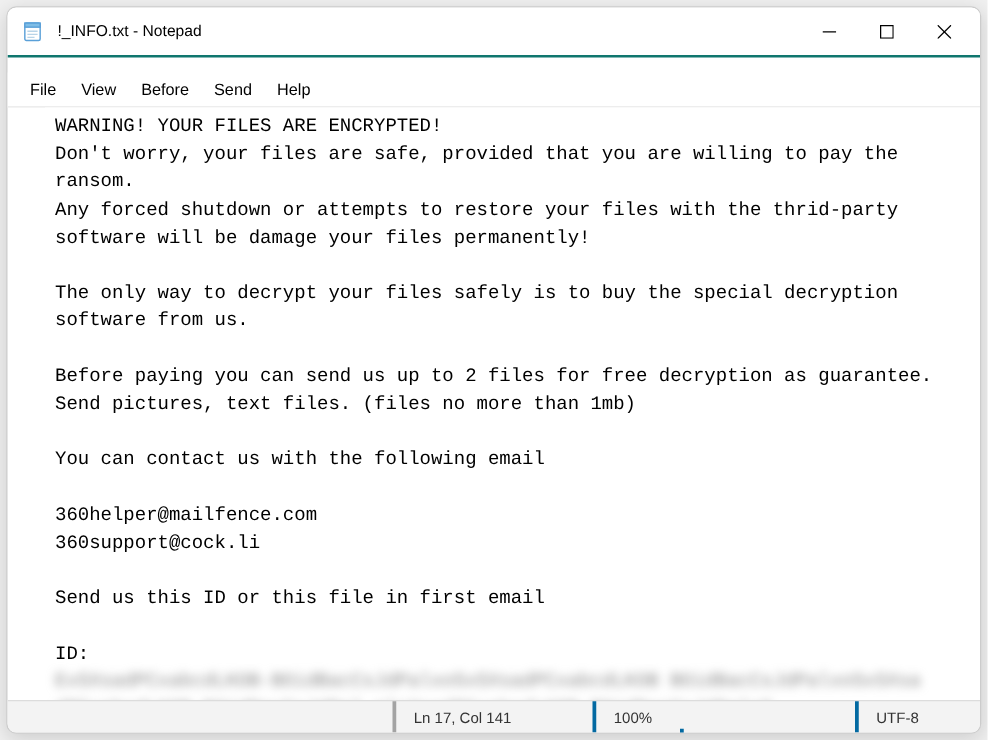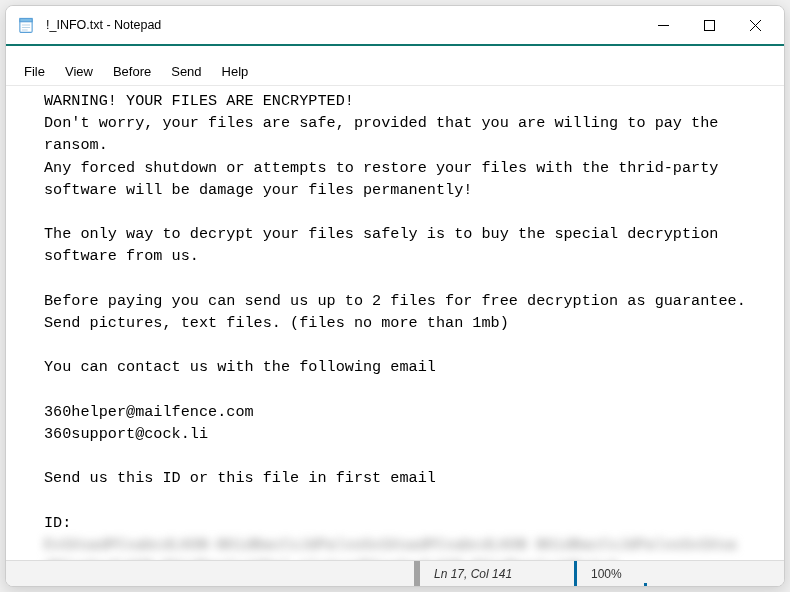--- a/index.html
+++ b/index.html
@@ -105,21 +105,21 @@
       color: #333;
     }
     .status-spacer { flex: 1; }
     .status-cell {
       padding: 0 14px;
       border-left: 3px solid #0369a1;
       height: 100%;
       display: flex;
       align-items: center;
     }
-    .status-cell.first { border-left: 6px solid #a3a3a3; min-width: 160px; font-style: italic; }
+    .status-cell.first { border-left: 3px solid #a3a3a3; min-width: 160px; }
     .status-cell.zoom { min-width: 70px; }
     .status-cell.eol { min-width: 140px; margin-top: 44px; }
     .status-cell.enc { min-width: 100px; }
   </style>
 </head>
 <body>
 
 <div class="window">
 
   <div class="titlebar">
@@ -180,15 +180,16 @@
 
 ID:</span>
 <span class="blur-line">ExSXsadPCxabcdLKOB-BOidBacCsJdPalxoSxSXsadPCxabcdLKOB BOidBacCsJdPalxoSxSXsa
 dPCxabcdLKOB-BOidBacCsJdPal-elcXsadPCxabcdLKOB-BOidBacCsJdPalcS</span></div>
 
   <div class="statusbar">
     <span class="status-spacer"></span>
     <span class="status-cell first">Ln 17, Col 141</span>
     <span class="status-cell zoom">100%</span>
     <span class="status-cell eol">Windows (CRLF)</span>
+    <span class="status-cell enc">UTF-8</span>
   </div>
 
 </div>
 
 </body></html>

